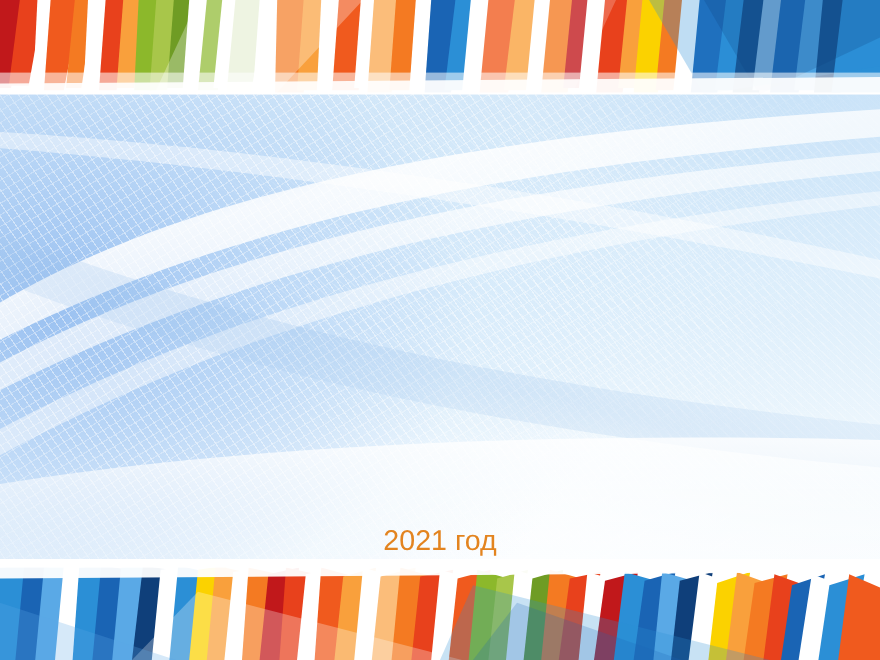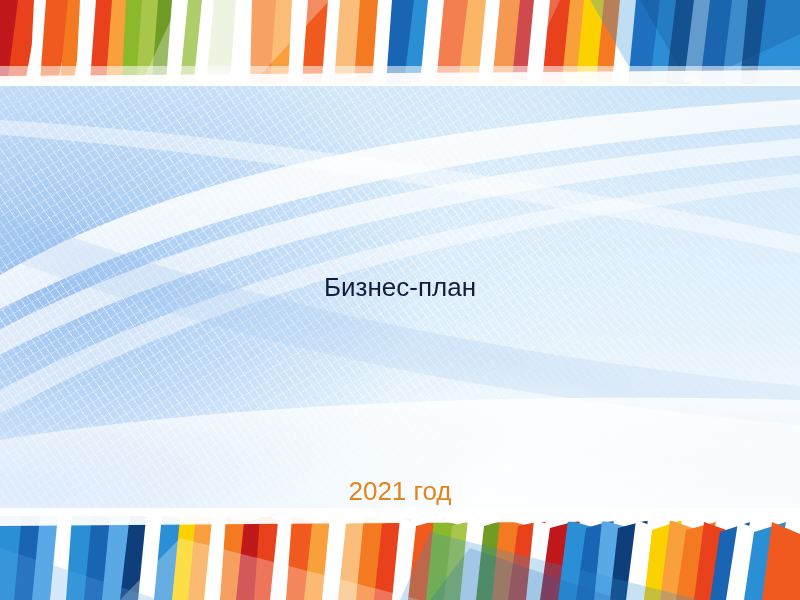--- a/index.html
+++ b/index.html
@@ -262,16 +262,15 @@
       <polygon points="180,30 420,92 120,92" fill="#ffffff" opacity="0.28"></polygon>
       <polygon points="430,24 700,92 400,92" fill="#2b8fd6" opacity="0.26"></polygon>
       <polygon points="470,40 620,92 430,92" fill="#1a64b4" opacity="0.22"></polygon>
       <polygon points="0,40 160,92 0,92" fill="#5aa9e6" opacity="0.25"></polygon>
 
       <polygon points="0,0 800,0 800,12 0,18" fill="#ffffff" opacity="0.95"></polygon>
       <rect x="0" y="0" width="800" height="8" fill="#ffffff"></rect>
     </svg>
   </div>
 
-  <div class="subtitle">Бизнес-план</div>
   <div class="year">2021 год</div>
 
 </div>
 
 </body></html>

